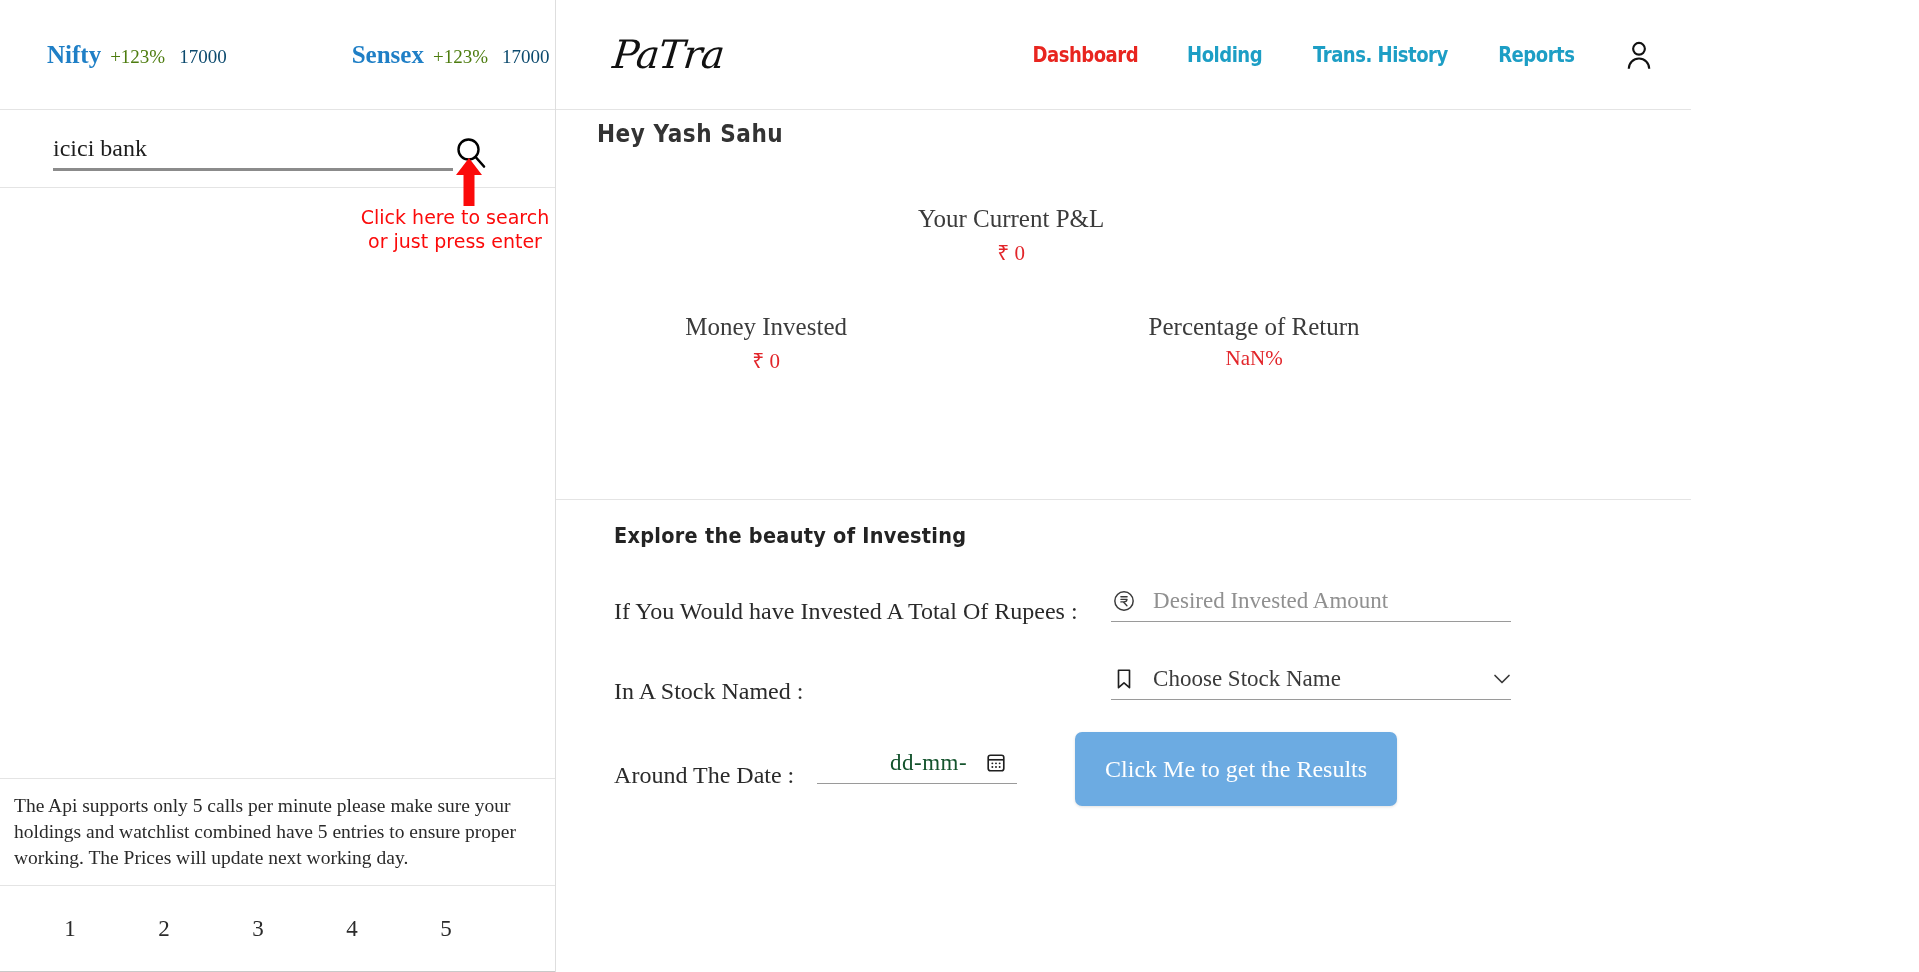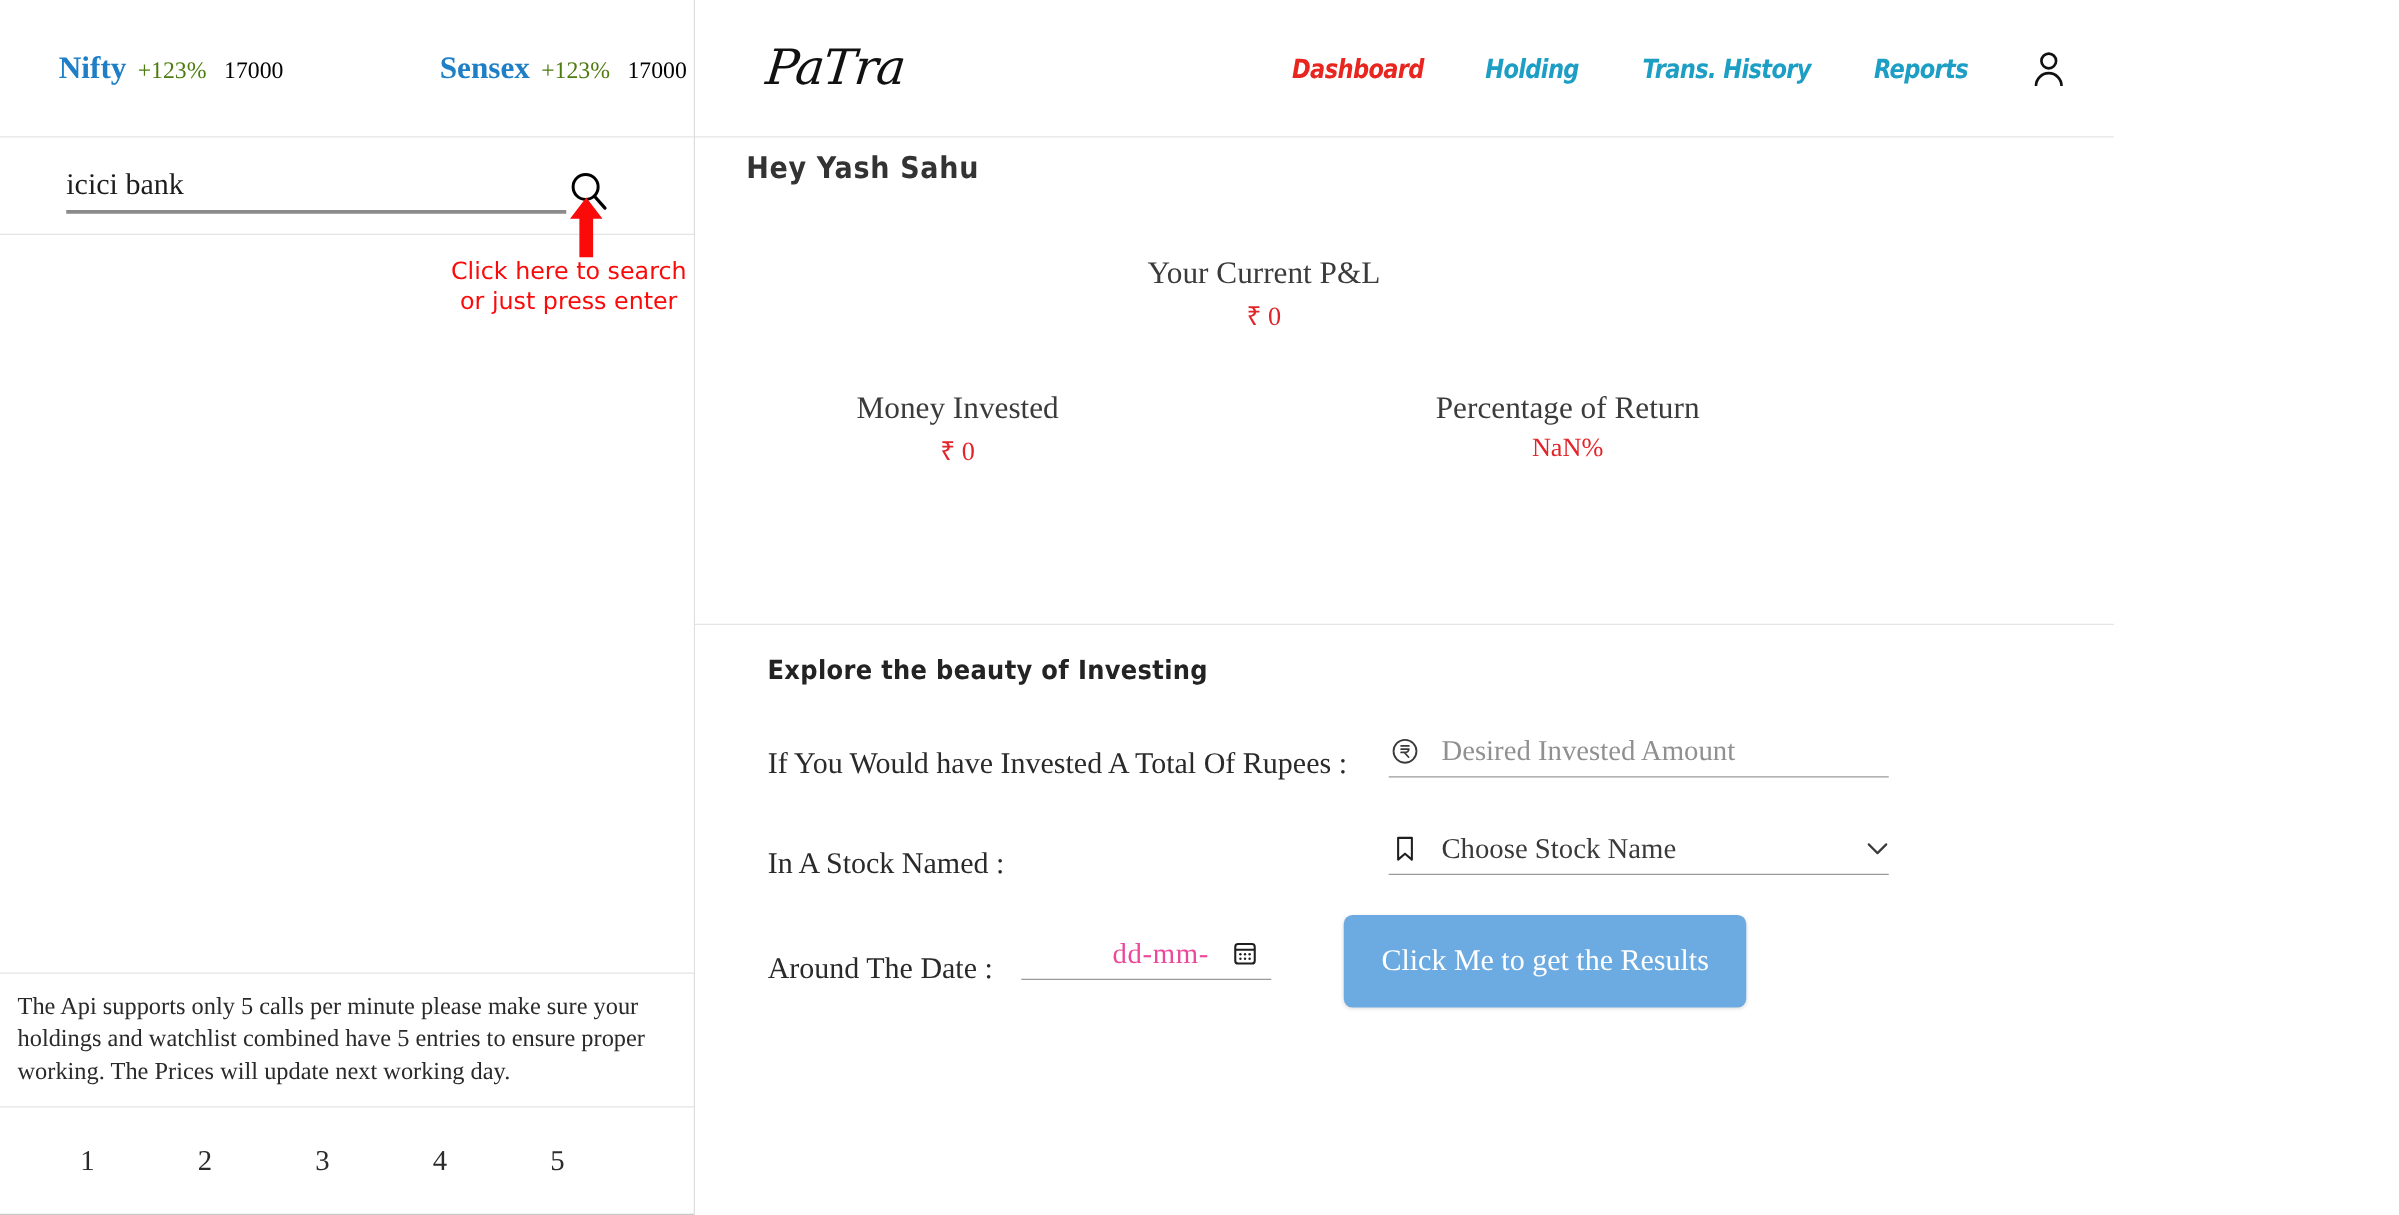--- a/index.html
+++ b/index.html
@@ -53,21 +53,21 @@
   }
   .index-change {
     font-family: "Liberation Serif", serif;
     font-size: 19px;
     color: #4d7c0f;
     margin-left: 9px;
   }
   .index-value {
     font-family: "Liberation Serif", serif;
     font-size: 19px;
-    color: #000000;
+    color: #0c4a6e;
     margin-left: 14px;
   }
 
   
   .search-row {
     height: 78px;
     flex-shrink: 0;
     position: relative;
     border-bottom: 1px solid #e4e4e4;
     display: flex;
@@ -194,21 +194,20 @@
     letter-spacing: -1px;
     transform: skewX(-6deg);
     font-weight: 500;
   }
   .navlinks {
     margin-left: auto;
     display: flex;
     align-items: center;
     gap: 34px;
     margin-right: 34px;
-    font-style: italic;
   }
   .navlink {
     font-family: "DejaVu Sans", sans-serif;
     font-size: 21px;
     font-weight: bold;
     color: #1d9ec5;
     text-decoration: none;
     white-space: nowrap;
     letter-spacing: -0.6px;
     transform: scaleX(0.86);
@@ -353,21 +352,21 @@
     flex: 1;
     display: flex;
     align-items: center;
     justify-content: flex-end;
     gap: 16px;
     padding-right: 8px;
   }
   .date-placeholder {
     font-family: "Liberation Serif", serif;
     font-size: 23px;
-    color: #ec4899;
+    color: #14532d;
     letter-spacing: 0.5px;
   }
 
   .cta {
     position: absolute;
     left: 519px;
     top: 232px;
     width: 322px;
     height: 74px;
     background: #6cabe2;

